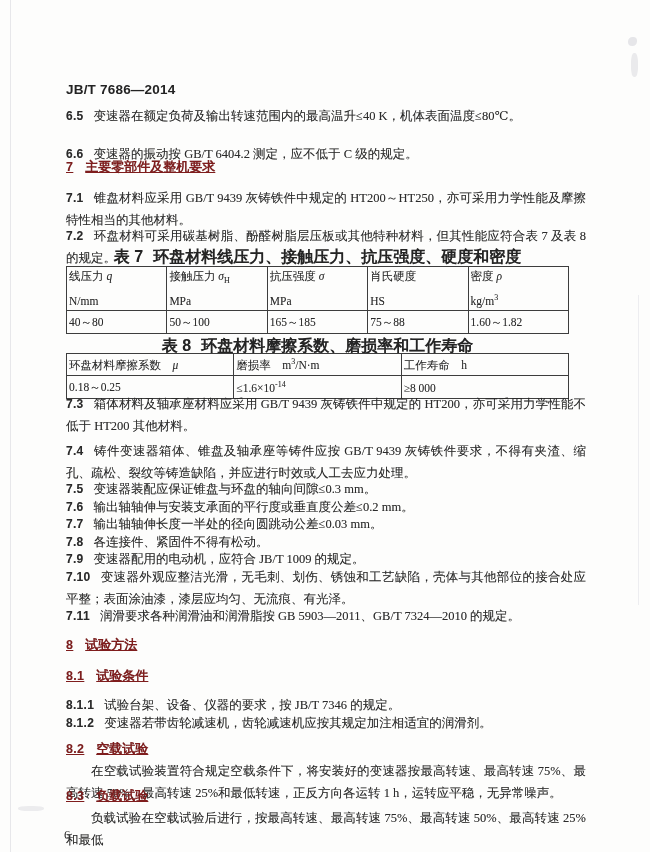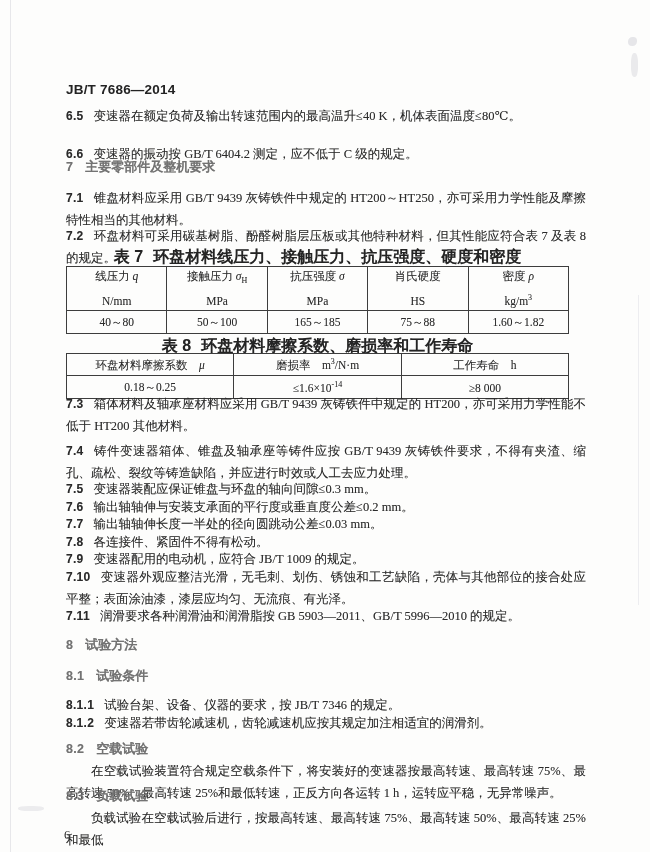--- a/index.html
+++ b/index.html
@@ -24,43 +24,44 @@
     font-family:"Liberation Sans","DejaVu Sans",sans-serif;
     font-weight:700;font-size:12px;margin-right:10px;
     letter-spacing:0.3px;
   }
   .doc-number{
     font-family:"Liberation Sans","DejaVu Sans",sans-serif;
     font-weight:700;font-size:13.5px;letter-spacing:0.2px;color:#232323;
   }
   .heading{
     font-family:"Liberation Sans","DejaVu Sans",sans-serif;
-    font-weight:700;font-size:13px;color:#737373;
+    font-weight:700;font-size:13px;color:#7f1d1d;
     text-shadow:0 0 0.4px rgba(0,0,0,0.25);
+    text-decoration:underline;
   }
   .heading .num{font-size:12.5px;margin-right:12px;}
   .indent{text-indent:2em;}
 
   .tbl-caption{
     width:503px;text-align:center;
     font-family:"Liberation Sans","DejaVu Sans",sans-serif;
     font-weight:700;font-size:16px;color:#242424;
     text-shadow:0 0 0.4px rgba(0,0,0,0.25);
   }
   .tbl-caption .cap-label{margin-right:10px;}
 
   table.tbl{
     width:503px;border-collapse:collapse;table-layout:fixed;
     font-size:11.5px;color:#2b2b2b;
     border:1.5px solid #2e2e2e;
     text-shadow:0 0 0.4px rgba(0,0,0,0.25);
   }
   table.tbl td{
     border:1px solid #3d3d3d;
-    text-align:center;vertical-align:middle;
+    text-align:left;vertical-align:middle;
     padding:1px 2px;
   }
   .th-line{line-height:16.5px;}
   td.hdr2{height:36px;}
   td.hdr1{height:19px;}
   td.val{height:20px;}
   .tbl i{font-style:italic;}
   .tbl sub{font-size:8px;}
   .tbl sup{font-size:8px;}
 
@@ -144,21 +145,21 @@
     </table>
 
   <p class="body-text abs" style="top:394px"><span class="num">7.3</span><span>箱体材料及轴承座材料应采用 GB/T 9439 灰铸铁件中规定的 HT200，亦可采用力学性能不低于 HT200 其他材料。</span></p>
   <p class="body-text abs" style="top:441px"><span class="num">7.4</span><span>铸件变速器箱体、锥盘及轴承座等铸件应按 GB/T 9439 灰铸铁件要求，不得有夹渣、缩孔、疏松、裂纹等铸造缺陷，并应进行时效或人工去应力处理。</span></p>
   <p class="body-text abs" style="top:479px"><span class="num">7.5</span><span>变速器装配应保证锥盘与环盘的轴向间隙≤0.3 mm。</span></p>
   <p class="body-text abs" style="top:497px"><span class="num">7.6</span><span>输出轴轴伸与安装支承面的平行度或垂直度公差≤0.2 mm。</span></p>
   <p class="body-text abs" style="top:514px"><span class="num">7.7</span><span>输出轴轴伸长度一半处的径向圆跳动公差≤0.03 mm。</span></p>
   <p class="body-text abs" style="top:532px"><span class="num">7.8</span><span>各连接件、紧固件不得有松动。</span></p>
   <p class="body-text abs" style="top:549px"><span class="num">7.9</span><span>变速器配用的电动机，应符合 JB/T 1009 的规定。</span></p>
   <p class="body-text abs" style="top:567px"><span class="num">7.10</span><span>变速器外观应整洁光滑，无毛刺、划伤、锈蚀和工艺缺陷，壳体与其他部位的接合处应平整；表面涂油漆，漆层应均匀、无流痕、有光泽。</span></p>
-  <p class="body-text abs" style="top:606px"><span class="num">7.11</span><span>润滑要求各种润滑油和润滑脂按 GB 5903—2011、GB/T 5996—2010 的规定。</span></p>
+  <p class="body-text abs" style="top:606px"><span class="num">7.11</span><span>润滑要求各种润滑油和润滑脂按 GB 5903—2011、GB/T 7324—2010 的规定。</span></p>
 
   <div class="abs heading" style="top:636px"><span class="num">8</span><span>试验方法</span></div>
 
   <div class="abs heading" style="top:667px"><span class="num">8.1</span><span>试验条件</span></div>
 
   <p class="body-text abs" style="top:695px"><span class="num">8.1.1</span><span>试验台架、设备、仪器的要求，按 JB/T 7346 的规定。</span></p>
   <p class="body-text abs" style="top:713px"><span class="num">8.1.2</span><span>变速器若带齿轮减速机，齿轮减速机应按其规定加注相适宜的润滑剂。</span></p>
 
   <div class="abs heading" style="top:740px"><span class="num">8.2</span><span>空载试验</span></div>
 

